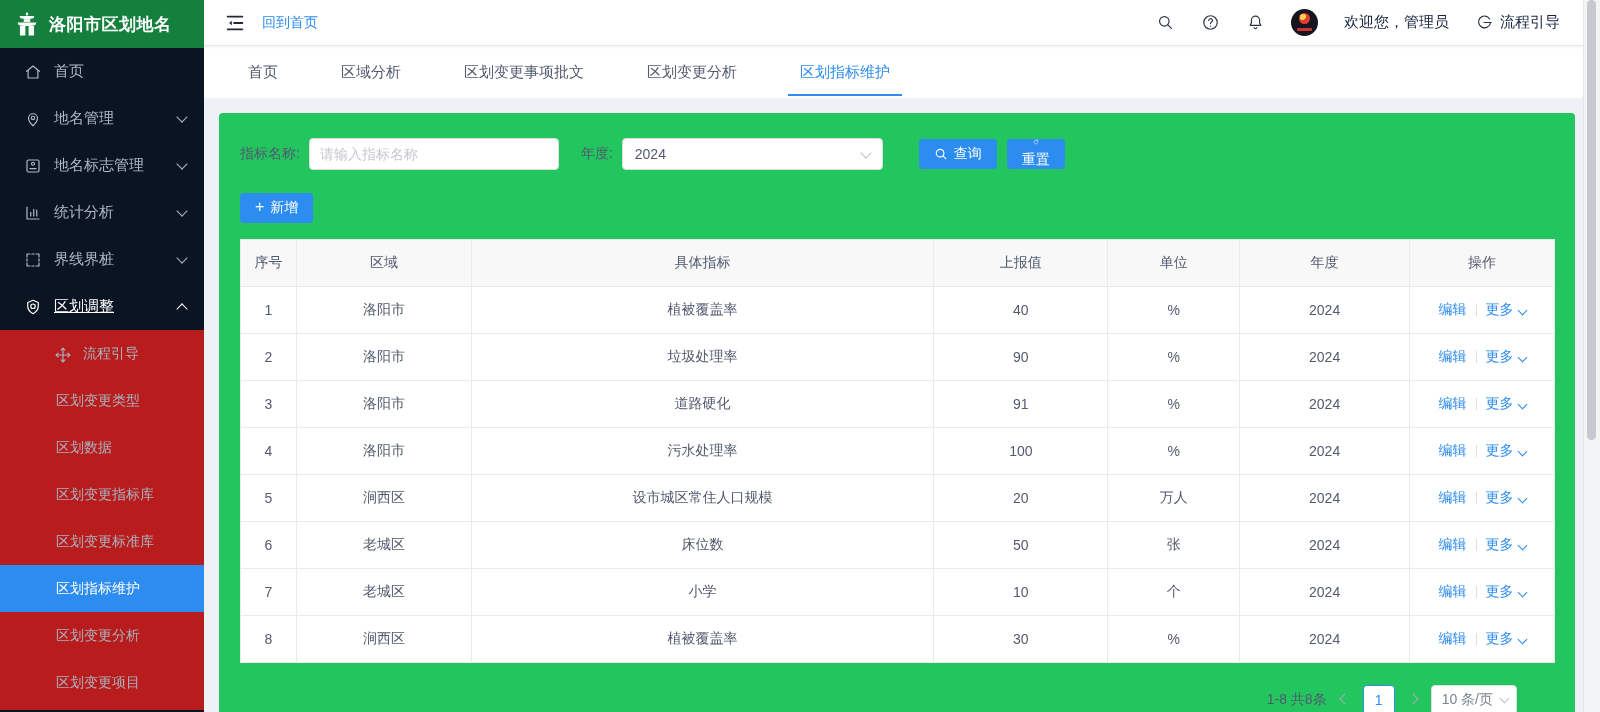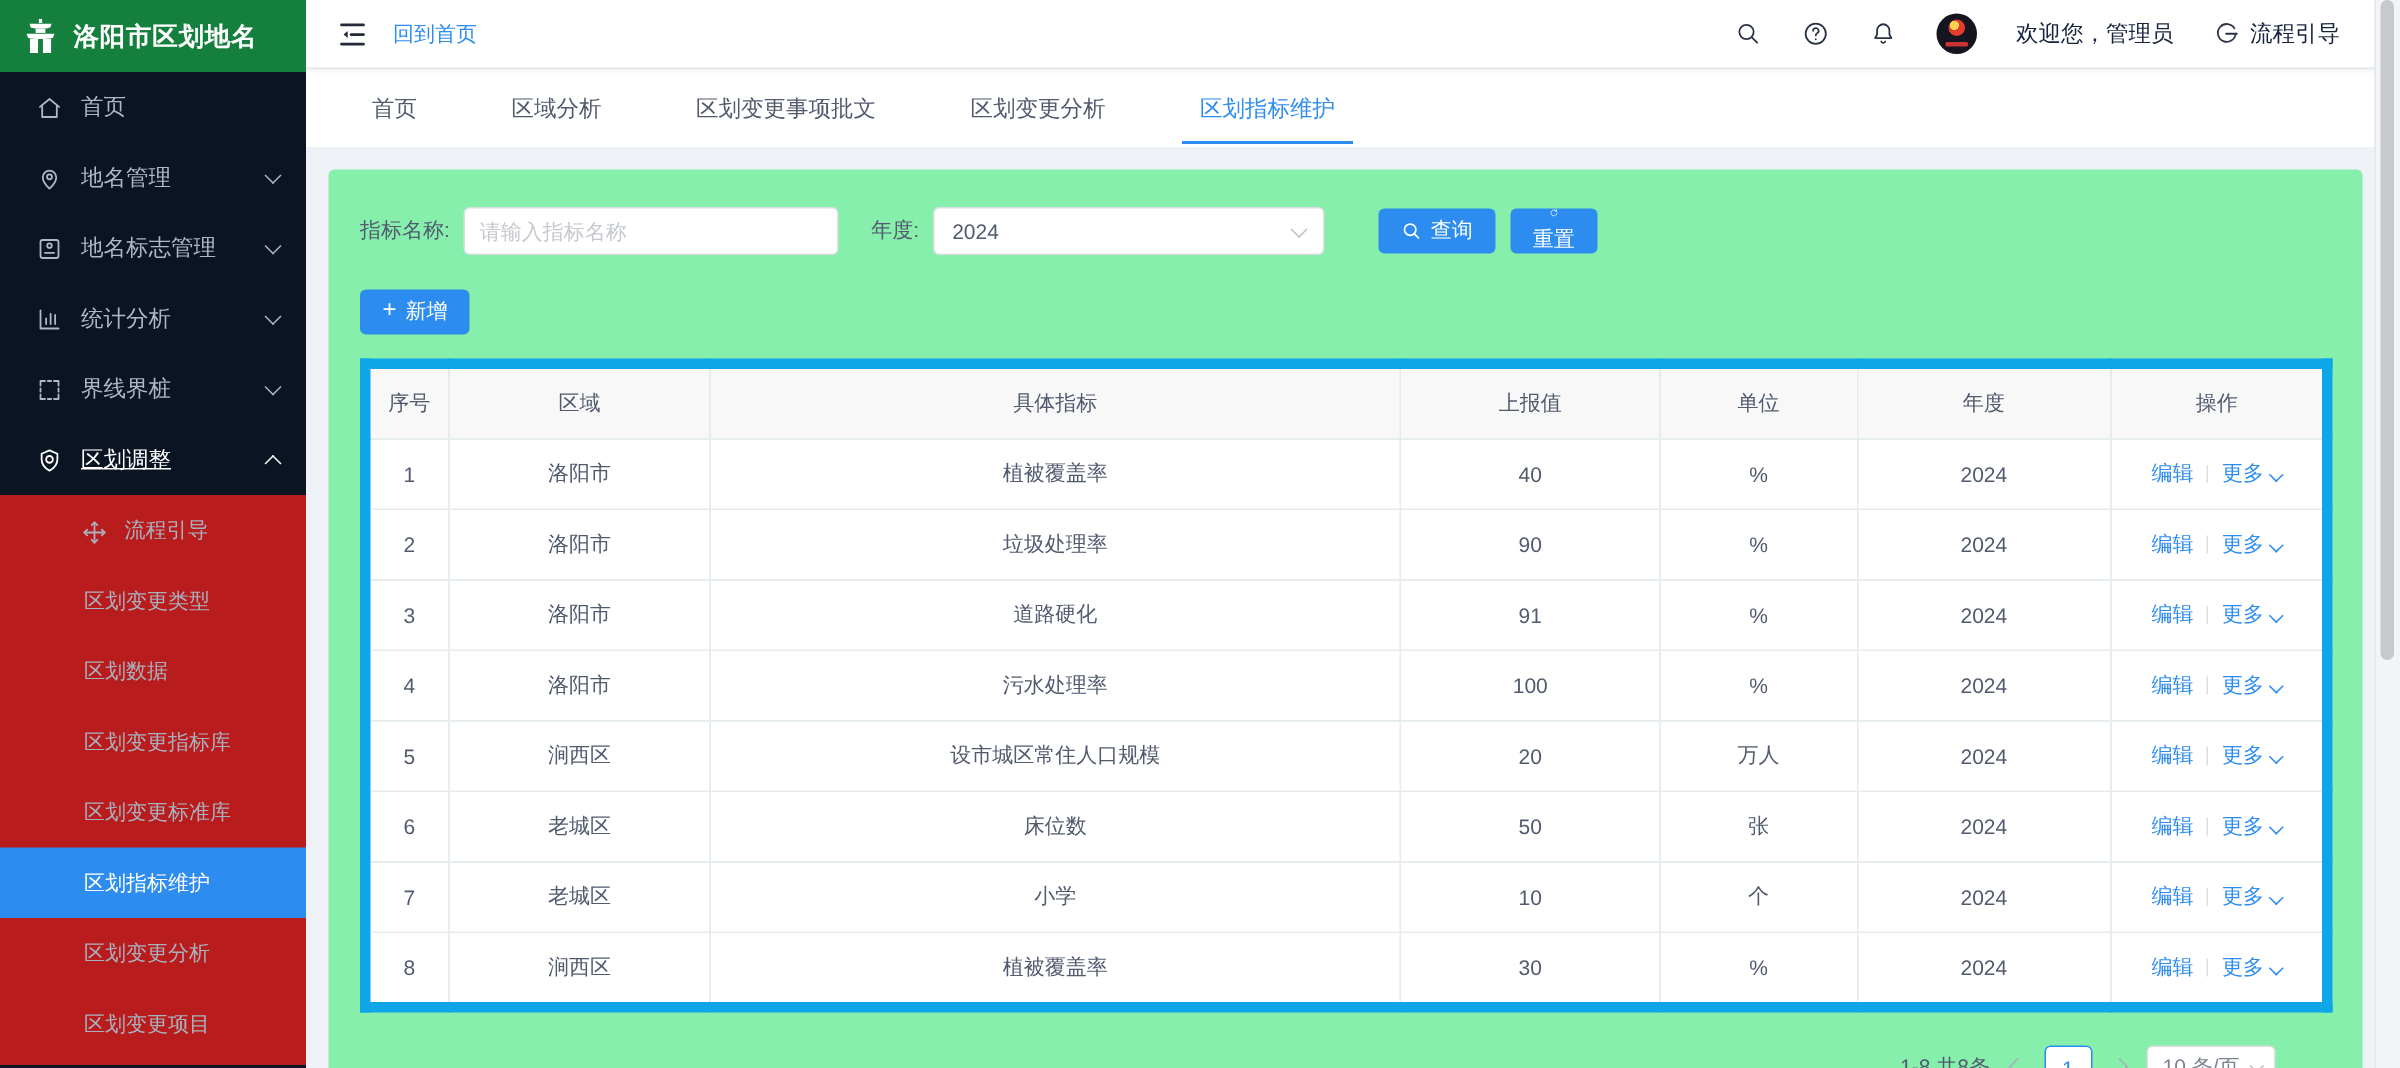--- a/index.html
+++ b/index.html
@@ -36,40 +36,40 @@
                   background:radial-gradient(circle at 35% 35%,#ffd24d 0 30%,#e43d30 31% 100%);}
   .avatar::after{content:"";position:absolute;left:6px;bottom:5px;width:15px;height:3px;background:#c33;border-radius:1px;}
   .welcome{font-size:15px;color:#17233d;}
   .logout{display:flex;align-items:center;gap:6px;font-size:15px;color:#17233d;cursor:pointer;}
   
   .tabbar{height:52px;background:#fff;display:flex;align-items:stretch;padding-left:32px;position:relative;z-index:3;}
   .tab{display:flex;align-items:center;padding:0 12px;margin-right:39px;font-size:15px;color:#515a6e;cursor:pointer;position:relative;}
   .tab.active{color:#2d8cf0;}
   .tab.active::after{content:"";position:absolute;left:0;right:0;bottom:2px;height:2px;background:#2d8cf0;}
   
-  .card{margin:15px 9px 0 15px;height:600px;background:#86efac;border-radius:4px 4px 0 0;padding:25px 20px 0 21px;box-sizing:border-box;}
+  .card{margin:15px 9px 0 15px;height:600px;background:#22c55e;border-radius:4px 4px 0 0;padding:25px 20px 0 21px;box-sizing:border-box;}
   .filter-row{display:flex;align-items:center;}
   .f-label{font-size:14px;color:#515a6e;margin-right:9px;}
   .f-input{width:228px;height:30px;border:1px solid #dcdee2;border-radius:4px;padding:0 10px;font-size:14px;color:#515a6e;outline:none;font-family:"Liberation Sans",sans-serif;}
   .f-input::placeholder{color:#c5c8ce;}
   .year-label{margin-left:22px;}
   .f-select{width:261px;height:32px;border:1px solid #dcdee2;border-radius:4px;display:flex;align-items:center;
             padding:0 12px;font-size:14px;color:#515a6e;box-sizing:border-box;cursor:pointer;background:#fff;}
   .f-select .chev{margin-left:auto;color:#bcc0c6;}
   .btn{height:30px;border:none;border-radius:4px;background:#2d8cf0;color:#fff;font-size:14px;display:inline-flex;
        align-items:center;gap:6px;padding:0 15px;cursor:pointer;font-family:"Liberation Sans",sans-serif;}
   .btn svg{width:14px;height:14px;stroke:#fff;fill:none;stroke-width:2;stroke-linecap:round;}
   .btn-search{margin-left:36px;}
   .btn-reset{margin-left:10px;flex-direction:column;}
   .btn-add{margin-top:23px;}
   .plus{font-size:16px;line-height:1;margin-top:-2px;}
   
   .tbl-wrap{margin-top:16px;width:1315px;}
   table{border-collapse:collapse;width:100%;font-size:14px;color:#515a6e;}
-  .tbl-wrap table{border:7px solid #0ea5e9;}
+  .tbl-wrap table{border:1px solid #0ea5e9;}
   th{background:#f8f8f9;height:44px;font-weight:normal;border:1px solid #e8eaec;}
   td{height:44px;text-align:center;border:1px solid #e8eaec;background:#fff;}
   td a{color:#2d8cf0;text-decoration:none;cursor:pointer;}
   .act-div{display:inline-block;width:1px;height:12px;background:#dcdee2;margin:0 9px;vertical-align:middle;}
   .more-link .chev{width:6px;height:6px;border-color:#2d8cf0;margin-left:5px;}
   
   .pager{display:flex;align-items:center;justify-content:flex-end;margin-top:22px;padding-right:38px;gap:10px;font-size:14px;color:#515a6e;}
   .pg-arrow{color:#a7adb6;display:flex;align-items:center;padding:0 4px;cursor:pointer;}
   .pg-arrow .chev{width:7px;height:7px;}
   .pg-num{width:30px;height:28px;border:1px solid #2d8cf0;color:#2d8cf0;border-radius:4px;display:flex;align-items:center;justify-content:center;cursor:pointer;background:#fff;}

